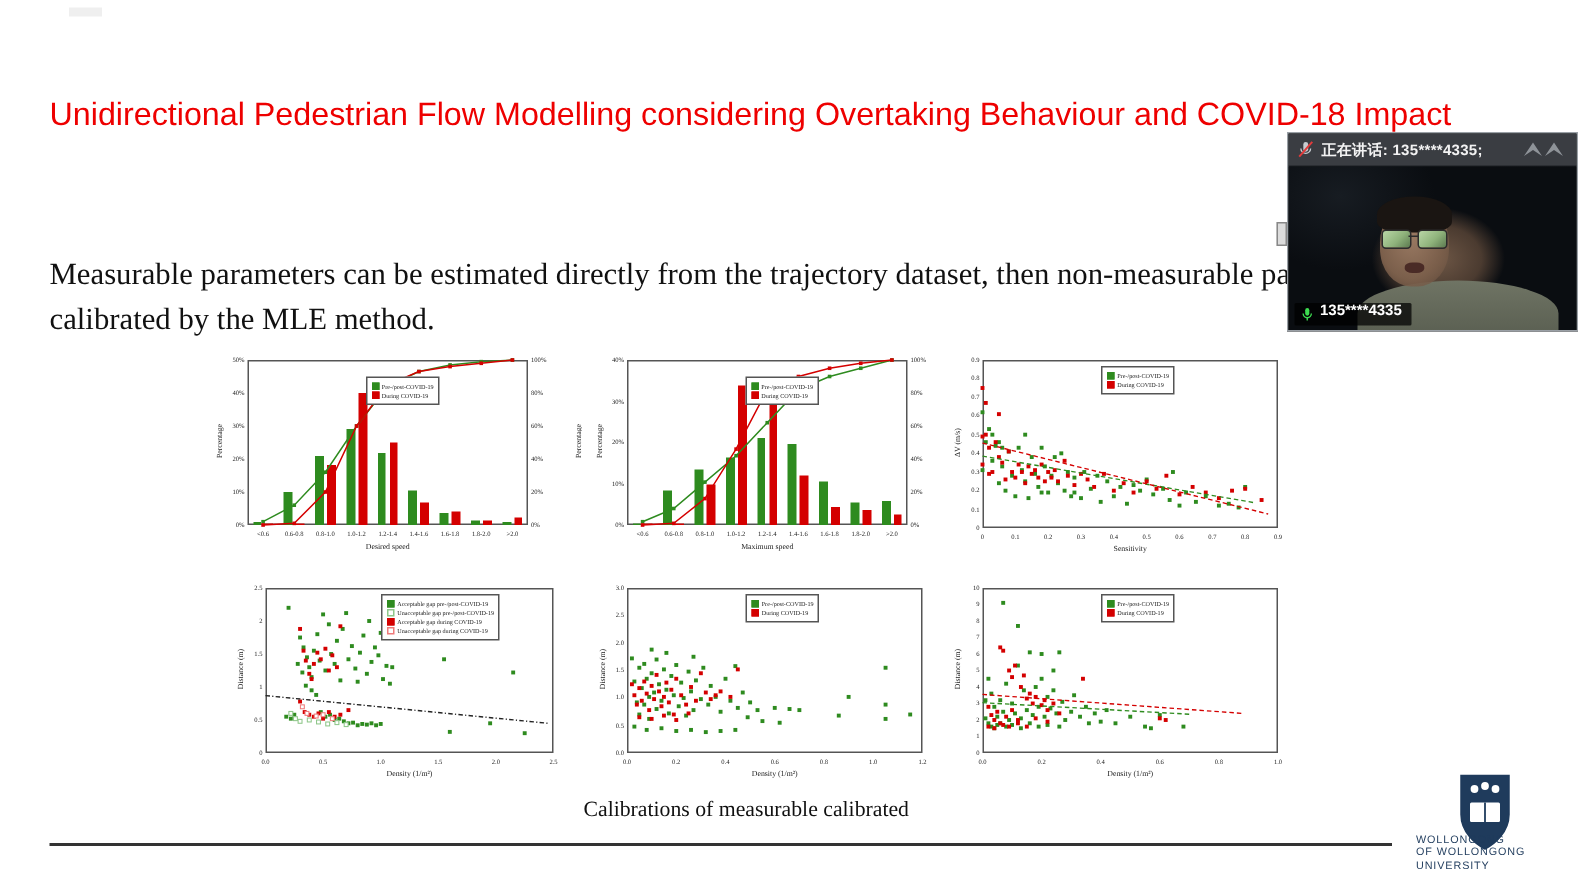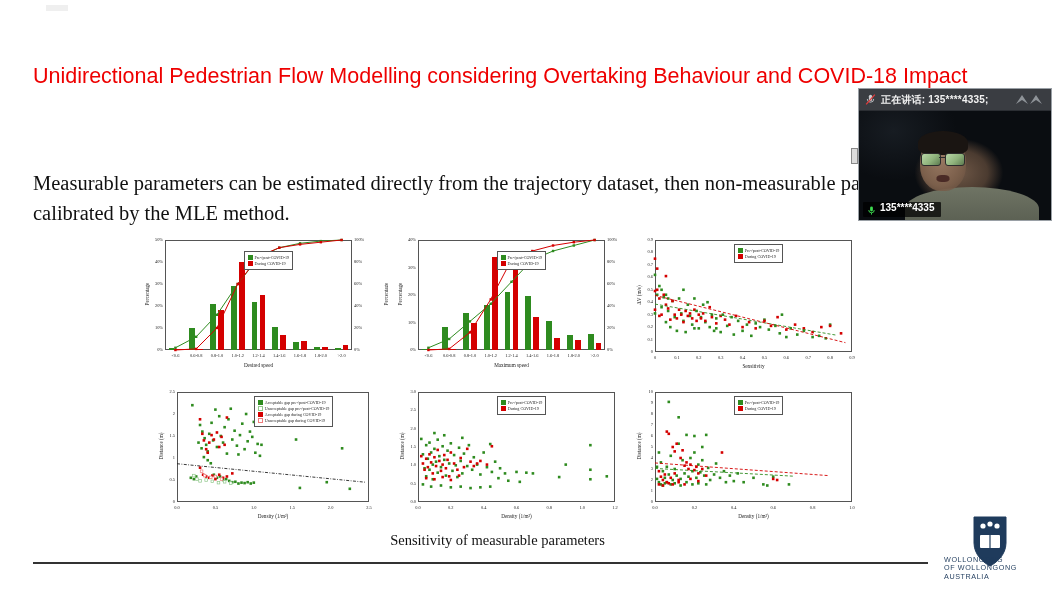--- a/index.html
+++ b/index.html
@@ -814,37 +814,37 @@
           <div class="legrow">
             <span class="legsq" style="background:#2e8b1f;border:0.6px solid #2e8b1f;"></span>
             <span class="legtxt">Pre-/post-COVID-19</span>
           </div>
           <div class="legrow">
             <span class="legsq" style="background:#d40000;border:0.6px solid #d40000;"></span>
             <span class="legtxt">During COVID-19</span>
           </div>
         </div>
       </div>
-    <div class="caption">Sensitivity of measurable parameters</div>
+    <div class="caption">Calibrations of measurable calibrated</div>
   </div>
 
   <div class="rule"></div>
 
   <svg class="logo" viewBox="0 0 100 72" aria-hidden="true">
     <path d="M34 4 H66 V30 C66 42 56 50 50 53 C44 50 34 42 34 30 Z" fill="#1f3b5c" stroke="#1f3b5c" stroke-width="1"></path>
     <rect x="40" y="22" width="20" height="13" rx="1" fill="#ffffff"></rect>
     <line x1="50" y1="22" x2="50" y2="35" stroke="#1f3b5c" stroke-width="1.2"></line>
     <circle cx="43" cy="13" r="2.6" fill="#ffffff"></circle>
     <circle cx="50" cy="11" r="2.6" fill="#ffffff"></circle>
     <circle cx="57" cy="13" r="2.6" fill="#ffffff"></circle>
   </svg>
   <div class="logo-text">
     <div>WOLLONGONG</div>
     <div>OF WOLLONGONG</div>
-    <div>AUSTRALIA</div>
+    <div>UNIVERSITY</div>
   </div>
 
   <div class="side-tab"></div>
 
   <div id="video">
     <div class="vid-header">
       <span class="vid-mic-muted">
         <svg width="13" height="13" viewBox="0 0 24 24">
           <path d="M12 3a3 3 0 0 1 3 3v6a3 3 0 0 1-6 0V6a3 3 0 0 1 3-3z" fill="#c8ccd0"></path>
           <path d="M6 11a6 6 0 0 0 12 0" fill="none" stroke="#c8ccd0" stroke-width="1.6"></path>

